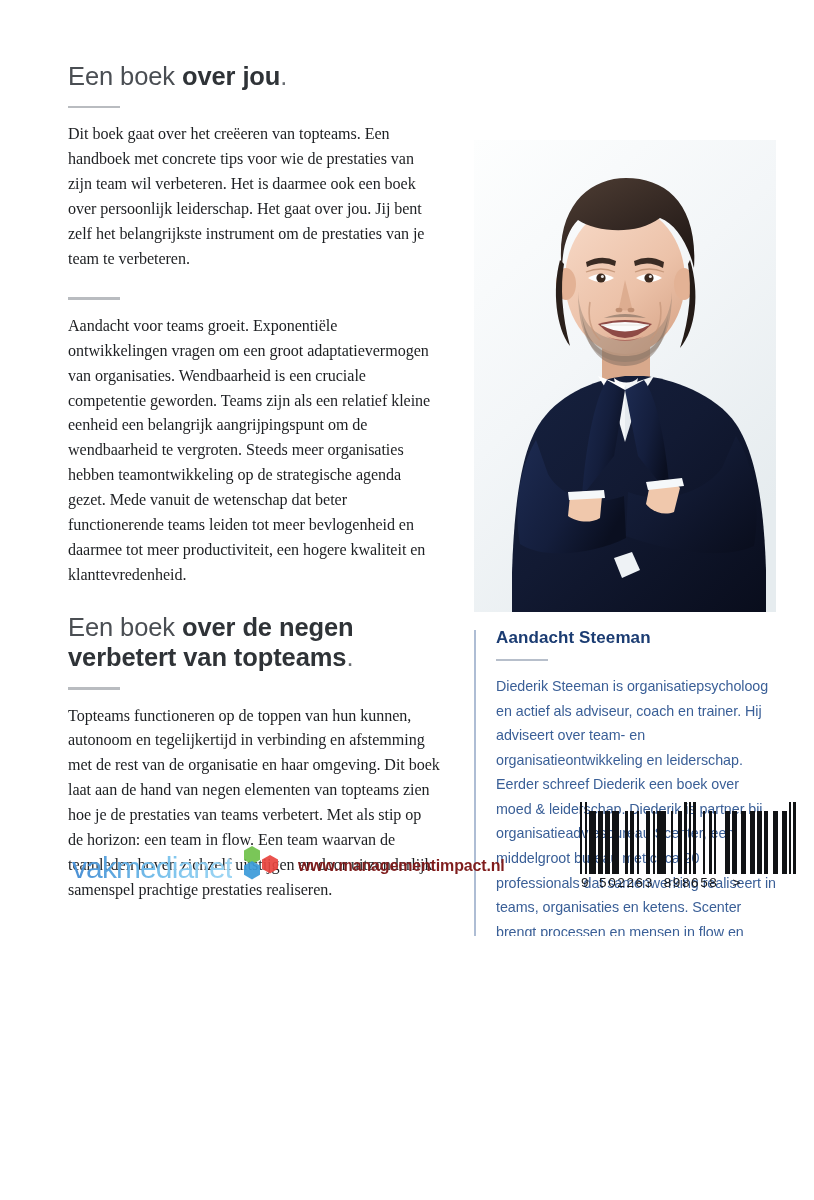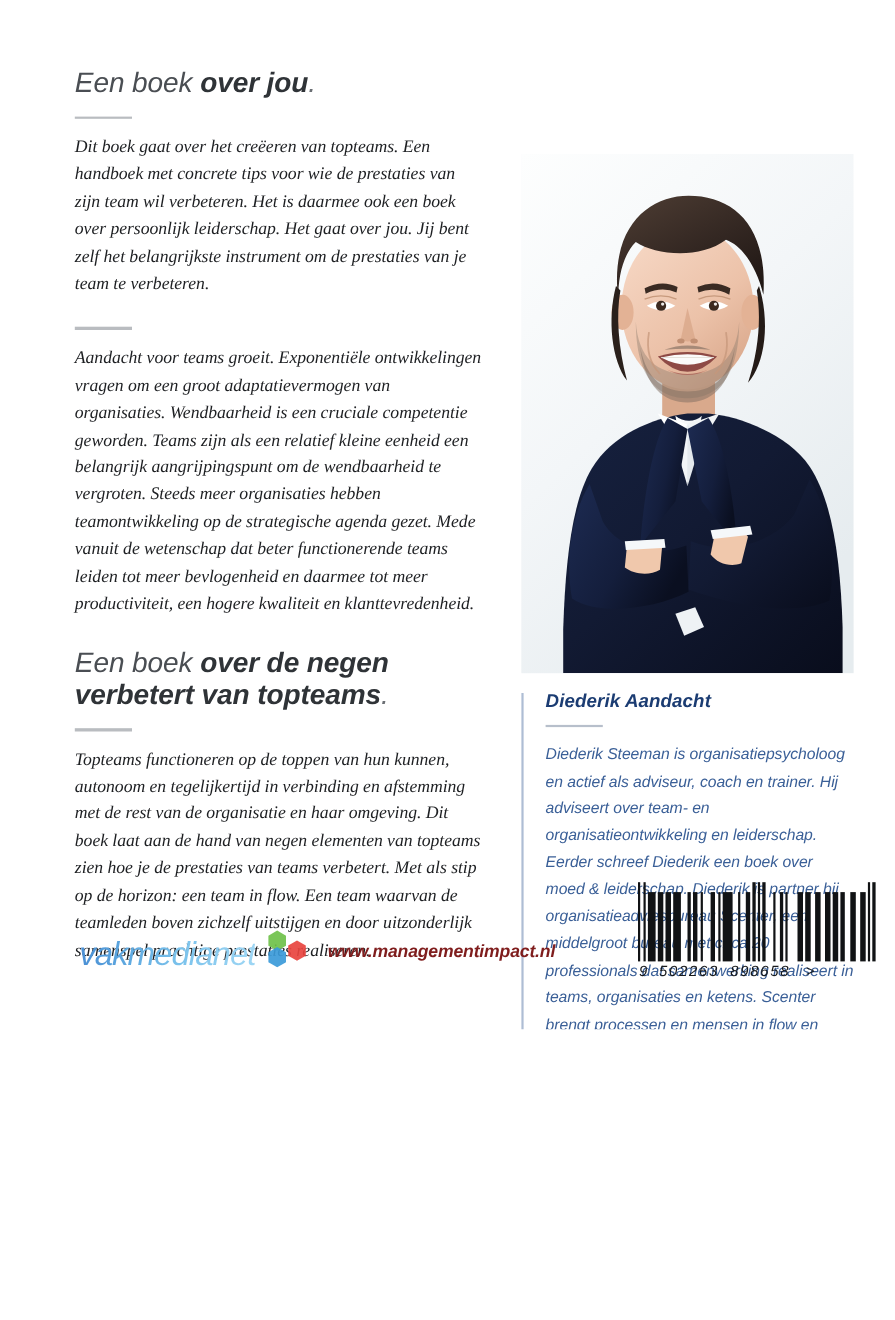--- a/index.html
+++ b/index.html
@@ -12,21 +12,20 @@
     font-family: "Liberation Serif", serif;
     -webkit-font-smoothing: antialiased;
   }
   #cover {
     position: relative;
     width: 814px;
     height: 936px;
     background: #ffffff;
     overflow: hidden;
     box-sizing: border-box;
-    font-style: italic;
   }
 
   
   .left-col {
     position: absolute;
     left: 68px;
     top: 62px;
     width: 372px;
   }
 
@@ -351,21 +350,21 @@
 
         <path d="M116 162 Q 112 186, 126 200" fill="none" stroke="#c5977b" stroke-width="1.6" opacity="0.75"></path>
         <path d="M186 162 Q 190 186, 176 200" fill="none" stroke="#c5977b" stroke-width="1.6" opacity="0.75"></path>
 
         <path d="M130 178 Q 151 170, 172 178 Q 151 176, 130 178 Z" fill="#6f6055" opacity="0.55"></path>
       </svg>
     </div>
 
     <div class="bio-wrap">
       <div class="bio-bar"></div>
-      <div class="bio-name">Diederik Aandacht</div>
+      <div class="bio-name">Aandacht Steeman</div>
       <div class="bio-rule"></div>
       <p class="bio-text">Diederik Steeman is organisatiepsycholoog en actief als adviseur, coach en trainer. Hij adviseert over team- en organisatieontwikkeling en leiderschap. Eerder schreef Diederik een boek over moed &amp; leiderschap. Diederik is partner bij organisatieadviesbureau Scenter, een middelgroot bureau met circa 20 professionals dat samenwerking realiseert in teams, organisaties en ketens. Scenter brengt processen en mensen in flow en ondersteunt bij het realiseren van groei.</p>
     </div>
 
   </div>
 
   <div class="footer">
 
     <div class="logo-block">
       <div class="logo-word">vakmedianet</div>

